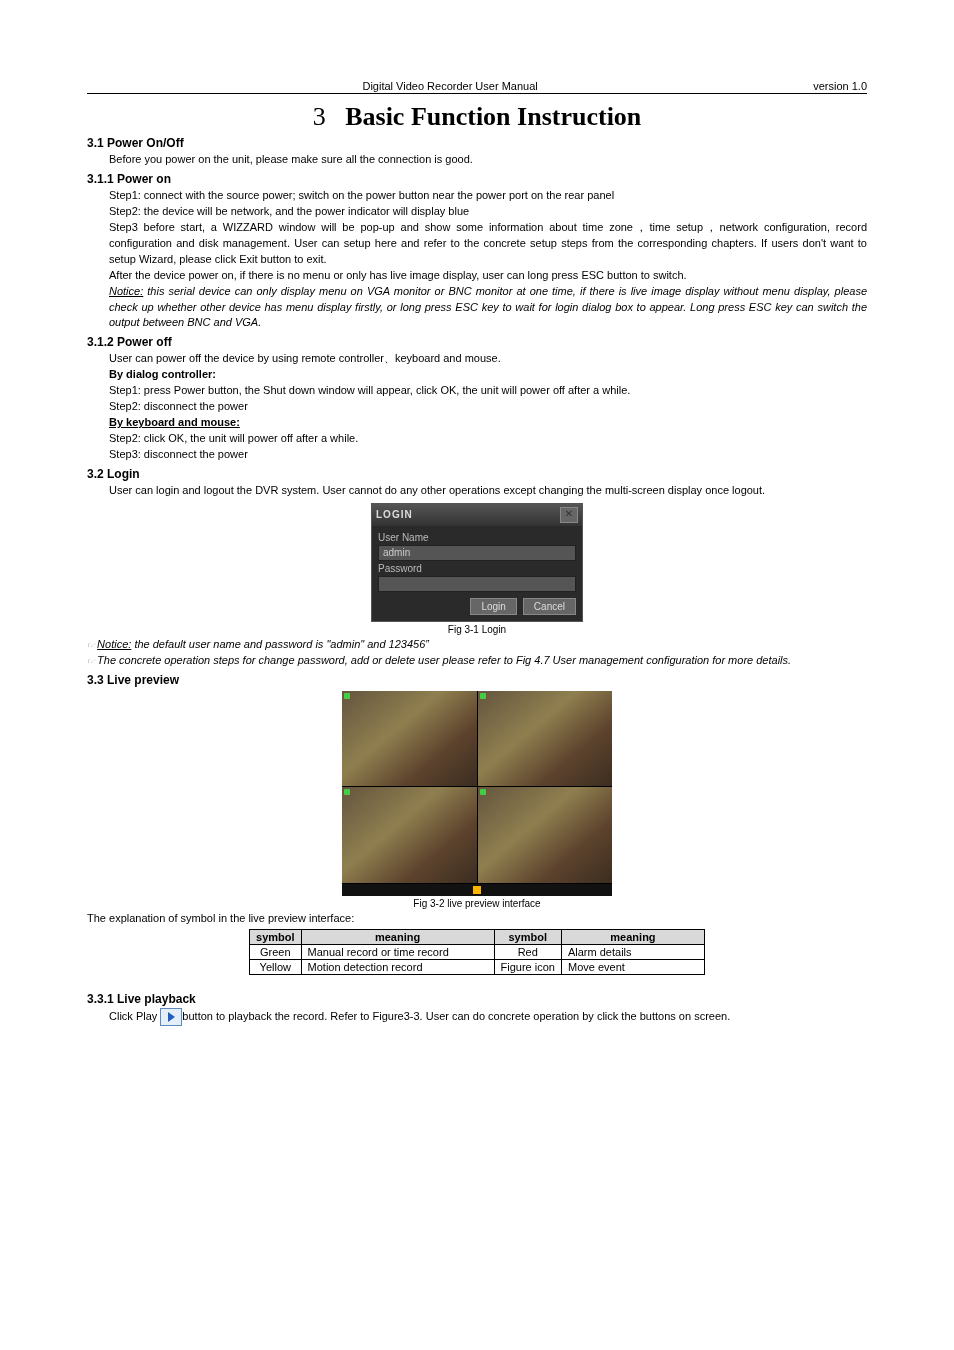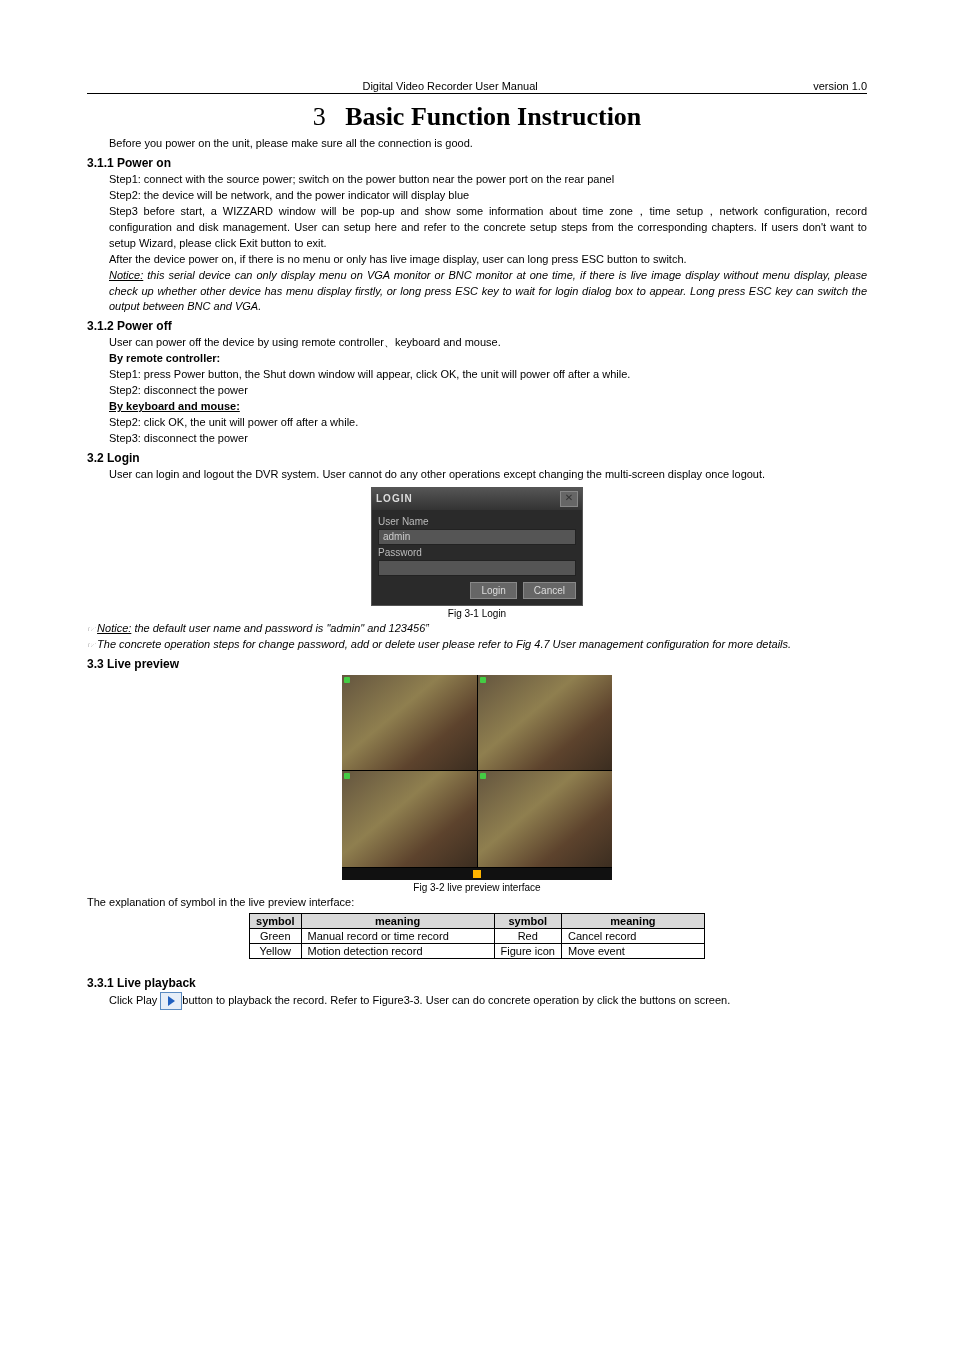--- a/index.html
+++ b/index.html
@@ -201,34 +201,35 @@
     <span></span>
     <span>Digital Video Recorder User Manual</span>
     <span>version 1.0</span>
   </div>
 
   <div class="chapter-title">
     <span class="chapter-num">3</span>
     &nbsp;&nbsp;<span class="chapter-name">Basic Function Instruction</span>
   </div>
 
+  <div class="h2">3.1  Power On/Off</div>
   <div class="body-text">Before you power on the unit, please make sure all the connection is good.</div>
 
   <div class="h3">3.1.1  Power on</div>
   <div class="body-text">Step1: connect with the source power; switch on the power button near the power port on the rear panel</div>
   <div class="body-text">Step2: the device will be network, and the power indicator will display blue</div>
   <div class="body-text">Step3 before start, a WIZZARD window will be pop-up and show some information about time zone，time setup，network configuration, record configuration and disk management. User can setup here and refer to the concrete setup steps from the corresponding chapters. If users don't want to setup Wizard, please click Exit button to exit.</div>
   <div class="body-text">After the device power on, if there is no menu or only has live image display, user can long press ESC button to switch.</div>
   <div class="body-text notice">
     <span class="notice-label">Notice:</span><span> this serial device can only display menu on VGA monitor or BNC monitor at one time, if there is live image display without menu display, please check up whether other device has menu display firstly, or long press ESC key to wait for login dialog box to appear. Long press ESC key can switch the output between BNC and VGA.</span>
   </div>
 
   <div class="h3">3.1.2  Power off</div>
   <div class="body-text">User can power off the device by using remote controller、keyboard   and mouse.</div>
-  <div class="body-text bold">By remote controller:</div>
+  <div class="body-text bold">By dialog controller:</div>
   <div class="body-text">Step1: press Power button, the Shut down window will appear, click OK, the unit will power off after a while.</div>
   <div class="body-text">Step2: disconnect the power</div>
   <div class="body-text bold underline">By keyboard and mouse:</div>
   <div class="body-text">Step2: click OK, the unit will power off after a while.</div>
   <div class="body-text">Step3: disconnect the power</div>
 
   <div class="h2">3.2  Login</div>
   <div class="body-text">User can login and logout the DVR system. User cannot do any other operations except changing the multi-screen display once logout.</div>
 
   <div class="login-dialog">
@@ -274,21 +275,21 @@
         <tr>
       <th>symbol</th>
       <th style="width:180px">meaning</th>
       <th>symbol</th>
       <th style="width:130px">meaning</th>
     </tr>
     <tr>
       <td style="text-align:center">Green</td>
       <td>Manual record or time record</td>
       <td style="text-align:center">Red</td>
-      <td>Cancel record</td>
+      <td>Alarm details</td>
     </tr>
     <tr>
       <td style="text-align:center">Yellow</td>
       <td>Motion detection record</td>
       <td style="text-align:center">Figure icon</td>
       <td>Move event</td>
     </tr>
   </tbody>
     </table>
 

